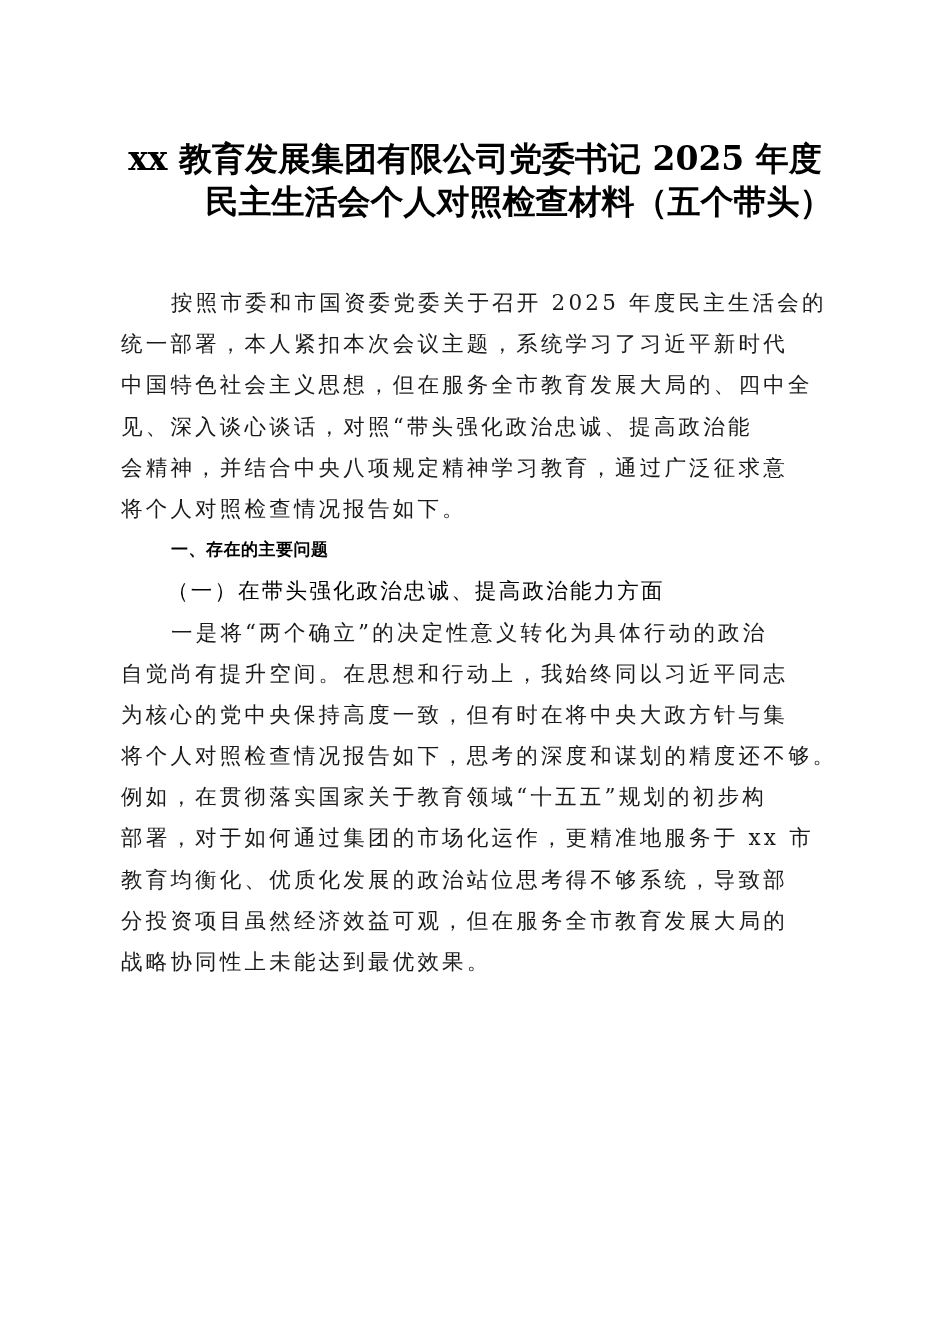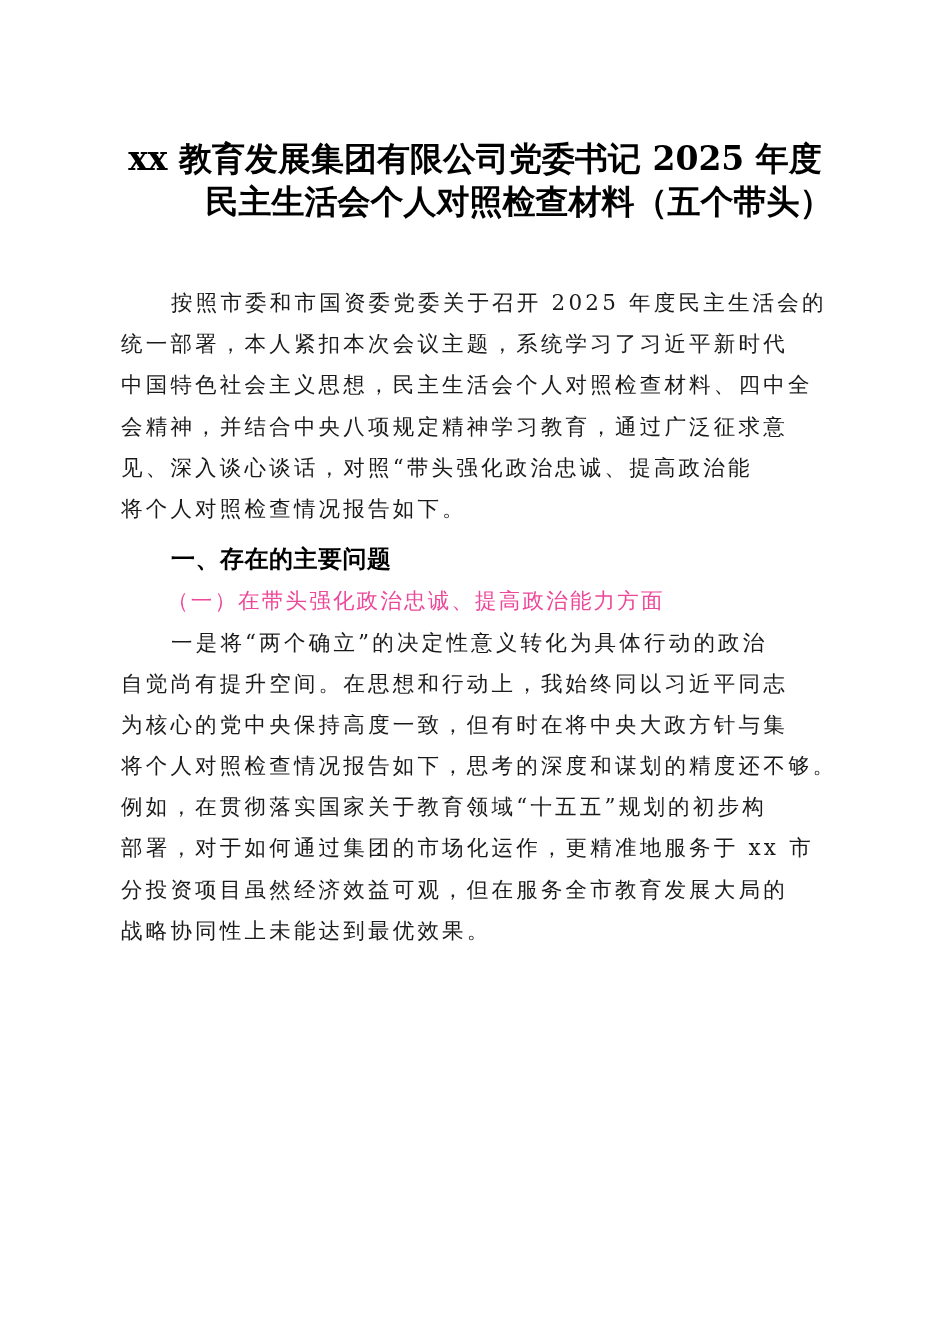--- a/index.html
+++ b/index.html
@@ -9,43 +9,44 @@
     .title { position: absolute; left: 0; width: 950px; text-align: center;
              font-family: "DejaVu Serif", "Liberation Serif", serif; font-weight: bold;
              font-size: 33px; line-height: 40px; letter-spacing: 0px; color: #000; }
     .t1 { top: 139px; }
     .t2 { top: 182px; padding-left: 44px; }
     .body { position: absolute; left: 121px; top: 282px; width: 720px; }
     .line { height: 41.2px; line-height: 41.2px; font-size: 21.5px; white-space: nowrap;
             letter-spacing: 3.2px; color: #1a1a1a; }
     .indent { padding-left: 50px; }
     .h1 { font-family: "DejaVu Sans", "Liberation Sans", sans-serif; font-weight: bold;
-          font-size: 24px; letter-spacing: 0.5px; color: #000; margin-top: 10px; }
-    .h2 { letter-spacing: 2.2px; color: #ec4899; padding-left: 46px; }
+          font-size: 17px; letter-spacing: 0.5px; color: #000; }
+    .h2 { letter-spacing: 2.2px; color: #000000; padding-left: 46px; }
   </style>
 </head>
 <body>
 
 <div class="page">
   <div class="title t1">xx 教育发展集团有限公司党委书记 2025 年度</div>
   <div class="title t2">民主生活会个人对照检查材料（五个带头）</div>
 
   <div class="body">
     <div class="line indent">按照市委和市国资委党委关于召开 2025 年度民主生活会的</div>
     <div class="line">统一部署，本人紧扣本次会议主题，系统学习了习近平新时代</div>
-    <div class="line">中国特色社会主义思想，民主生活会个人对照检查材料、四中全</div>
+    <div class="line">中国特色社会主义思想，但在服务全市教育发展大局的、四中全</div>
+    <div class="line">见、深入谈心谈话，对照“带头强化政治忠诚、提高政治能</div>
     <div class="line">会精神，并结合中央八项规定精神学习教育，通过广泛征求意</div>
-    <div class="line">见、深入谈心谈话，对照“带头强化政治忠诚、提高政治能</div>
     <div class="line">将个人对照检查情况报告如下。</div>
 
     <div class="line indent h1">一、存在的主要问题</div>
     <div class="line h2">（一）在带头强化政治忠诚、提高政治能力方面</div>
 
     <div class="line indent">一是将“两个确立”的决定性意义转化为具体行动的政治</div>
     <div class="line">自觉尚有提升空间。在思想和行动上，我始终同以习近平同志</div>
     <div class="line">为核心的党中央保持高度一致，但有时在将中央大政方针与集</div>
     <div class="line">将个人对照检查情况报告如下，思考的深度和谋划的精度还不够。</div>
     <div class="line">例如，在贯彻落实国家关于教育领域“十五五”规划的初步构</div>
     <div class="line">部署，对于如何通过集团的市场化运作，更精准地服务于 xx 市</div>
+    <div class="line">教育均衡化、优质化发展的政治站位思考得不够系统，导致部</div>
     <div class="line">分投资项目虽然经济效益可观，但在服务全市教育发展大局的</div>
     <div class="line">战略协同性上未能达到最优效果。</div>
   </div>
 </div>
 
 </body></html>

